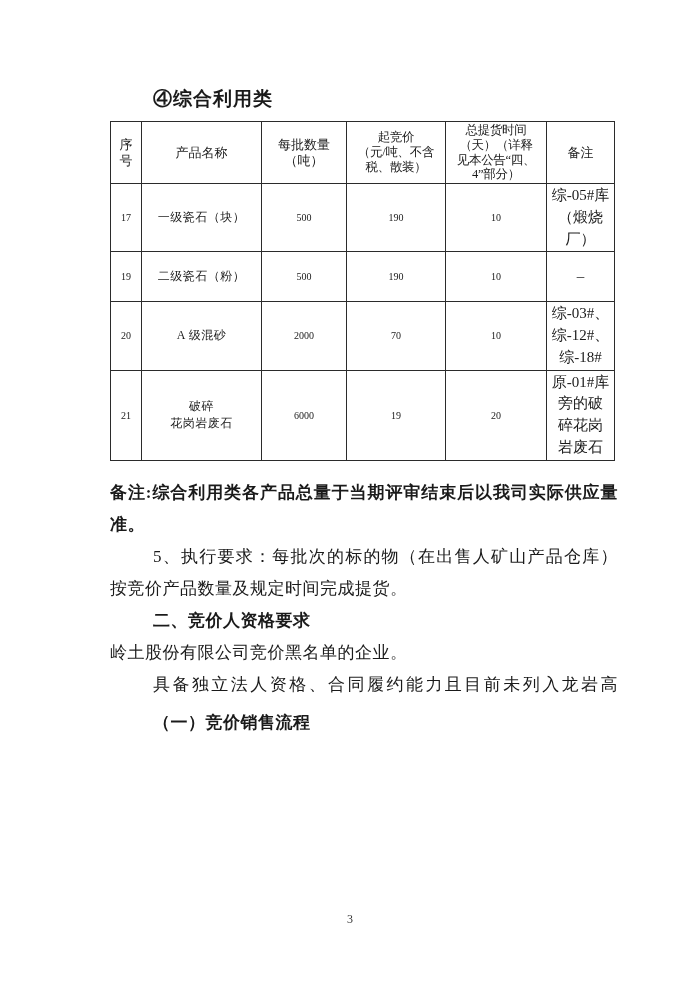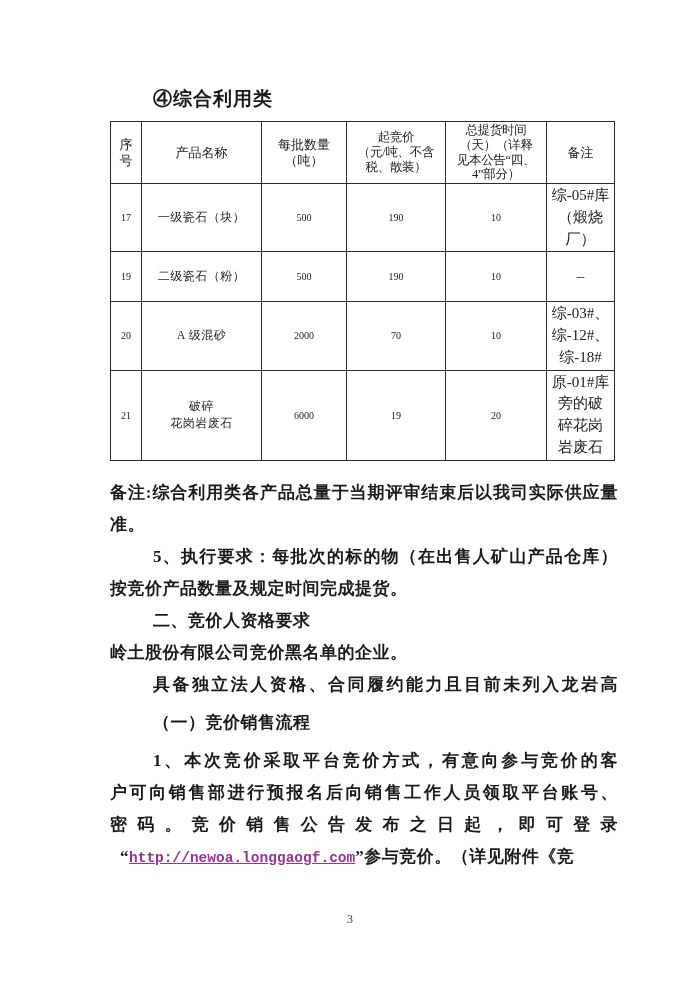--- a/index.html
+++ b/index.html
@@ -43,21 +43,20 @@
   td.c-name { font-size: 12px; letter-spacing: 0.5px; }
   td.c-remark { font-size: 15px; line-height: 1.45; }
   td.remark-left { text-align: left; padding-left: 5px; }
   .para-line {
     font-size: 17px;
     line-height: 32px;
     height: 32px;
     text-align: justify;
     letter-spacing: 0.5px;
     overflow: hidden;
-    font-weight: bold;
   }
   .just-full { text-align-last: justify; }
   .indent2 { padding-left: 43px; }
   .indent-sm { padding-left: 10px; }
   .bold { font-weight: bold; }
   .note-block { margin-top: 16px; }
   .gap-sm { margin-top: 6px; }
   a.doc-link {
     font-family: "Liberation Mono", "DejaVu Sans Mono", monospace;
     font-size: 14.5px;
@@ -161,22 +160,16 @@
   <div class="para-line bold indent2">二、竞价人资格要求</div>
 
   <div>
     <div class="para-line">岭土股份有限公司竞价黑名单的企业。</div>
     <div class="para-line indent2 just-full">具备独立法人资格、合同履约能力且目前未列入龙岩高</div>
   </div>
 
 
   <div class="para-line bold indent2 gap-sm">（一）竞价销售流程</div>
 
-  <div class="gap-sm">
-    <div class="para-line indent2 just-full">1、本次竞价采取平台竞价方式，有意向参与竞价的客</div>
-    <div class="para-line just-full">户可向销售部进行预报名后向销售工作人员领取平台账号、</div>
-    <div class="para-line just-full">密码。竞价销售公告发布之日起，即可登录</div>
-    <div class="para-line indent-sm"><span>“</span><a class="doc-link" href="#" style="color: rgb(153, 51, 153);">http://newoa.longgaogf.com</a><span>”参与竞价。（详见附件《竞</span></div>
-  </div>
 
   <div class="page-number">3</div>
 
 </div>
 
 </body></html>

